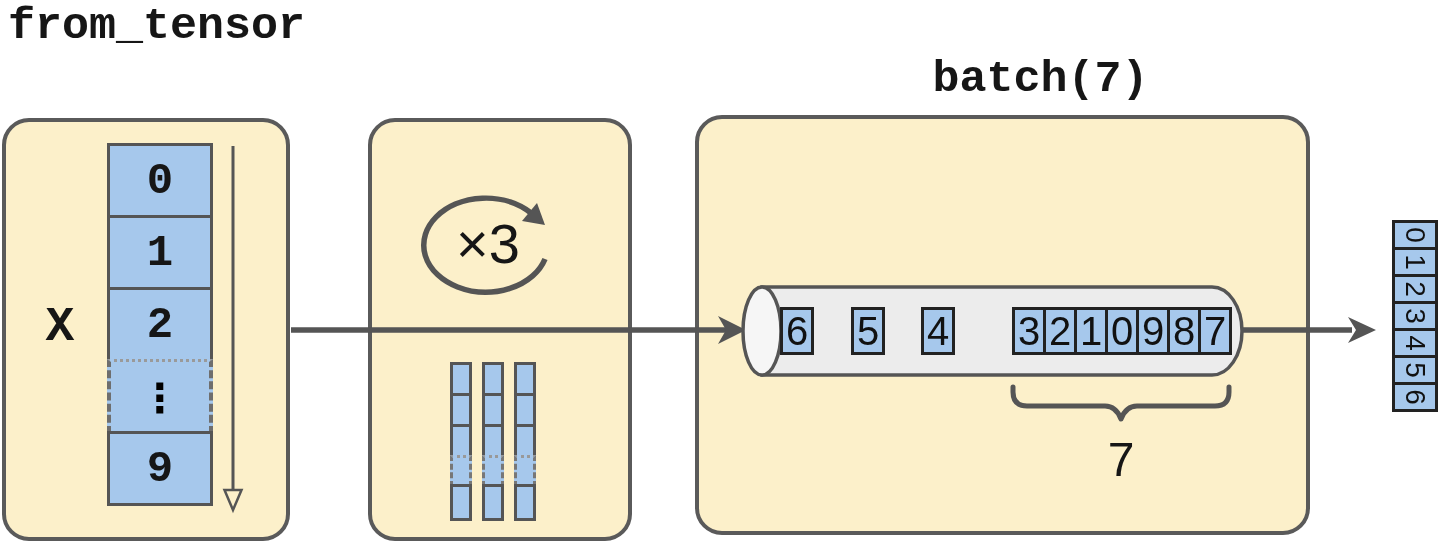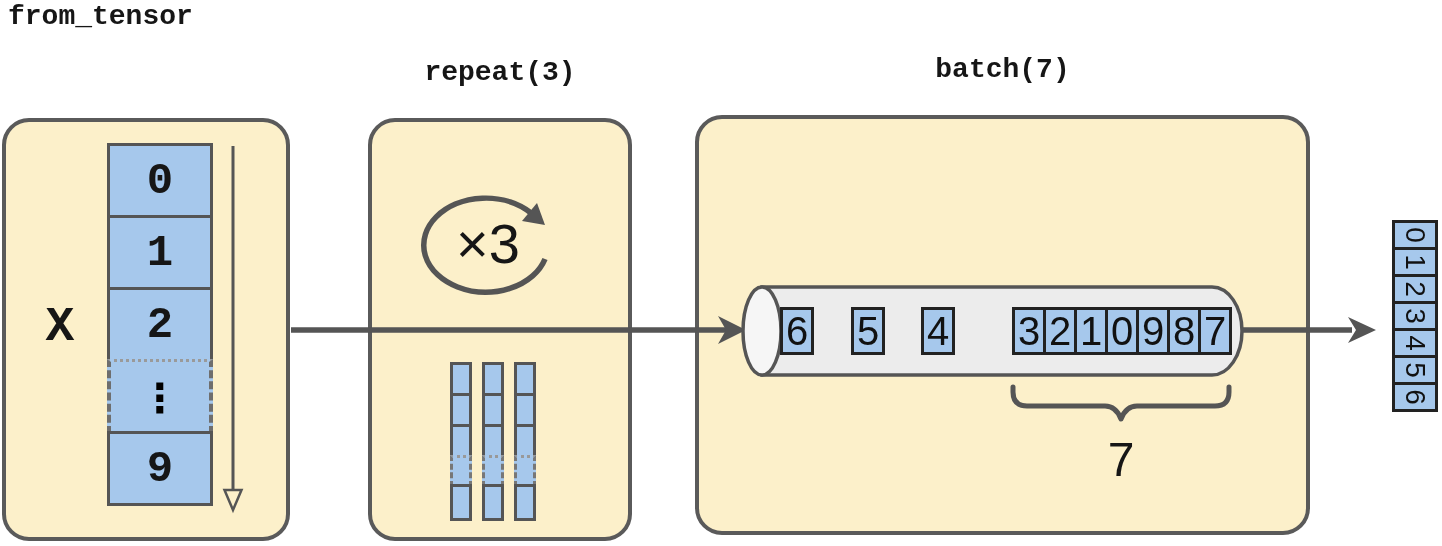--- a/index.html
+++ b/index.html
@@ -5,21 +5,21 @@
   html,body{margin:0;padding:0;background:#ffffff;}
   *{box-sizing:border-box;}
   #canvas{
     position:relative;width:1442px;height:546px;overflow:hidden;
     font-family:"Liberation Sans","DejaVu Sans",sans-serif;
   }
   .code{
     font-family:"Liberation Mono","DejaVu Sans Mono",monospace;
     font-weight:bold;color:#161616;
   }
-  .title{position:absolute;font-size:28px;line-height:1.1;z-index:10;white-space:pre;}
+  .title{position:absolute;font-size:45px;line-height:1.1;z-index:10;white-space:pre;}
   .box{
     position:absolute;background:#fcf0ca;border:4px solid #5a5a5a;
     border-radius:27px;z-index:1;
   }
   .layer{position:absolute;left:0;top:0;z-index:5;pointer-events:none;}
   
   .xcol{position:absolute;left:107px;top:143px;width:106px;z-index:10;}
   .xcell{
     width:106px;height:75px;background:#a6c8ec;border:3px solid #555;
     margin-top:-3px;display:flex;align-items:center;justify-content:center;
@@ -72,22 +72,21 @@
 </head>
 <body>
 
 <div id="canvas">
 
   <div class="box" style="left:2px;top:118px;width:288px;height:423px;"></div>
   <div class="box" style="left:368px;top:118px;width:264px;height:423px;"></div>
   <div class="box" style="left:695px;top:115px;width:615px;height:420px;"></div>
 
   <div class="title code" style="left:8px;top:2px;">from_tensor</div>
-  <div class="title code" style="left:368px;top:58px;width:264px;text-align:center;">repeat(3)</div>
-  <div class="title code" style="left:695px;top:55px;width:615px;text-align:center;">batch(7)</div>
+  <div class="title code" style="left:733px;top:55px;width:615px;text-align:center;">batch(7)</div>
 
   <svg class="layer" width="1442" height="546" viewBox="0 0 1442 546">
 
     <g>
       <line x1="233" y1="146" x2="233" y2="490" stroke="#555" stroke-width="3"></line>
       <path d="M 233 510 L 224.5 490 L 241.5 490 Z" fill="none" stroke="#555" stroke-width="2.5"></path>
     </g>
 
     <g>
       <path d="M 545 259 A 62 47 0 1 1 531 213" fill="none" stroke="#555" stroke-width="5.5"></path>

